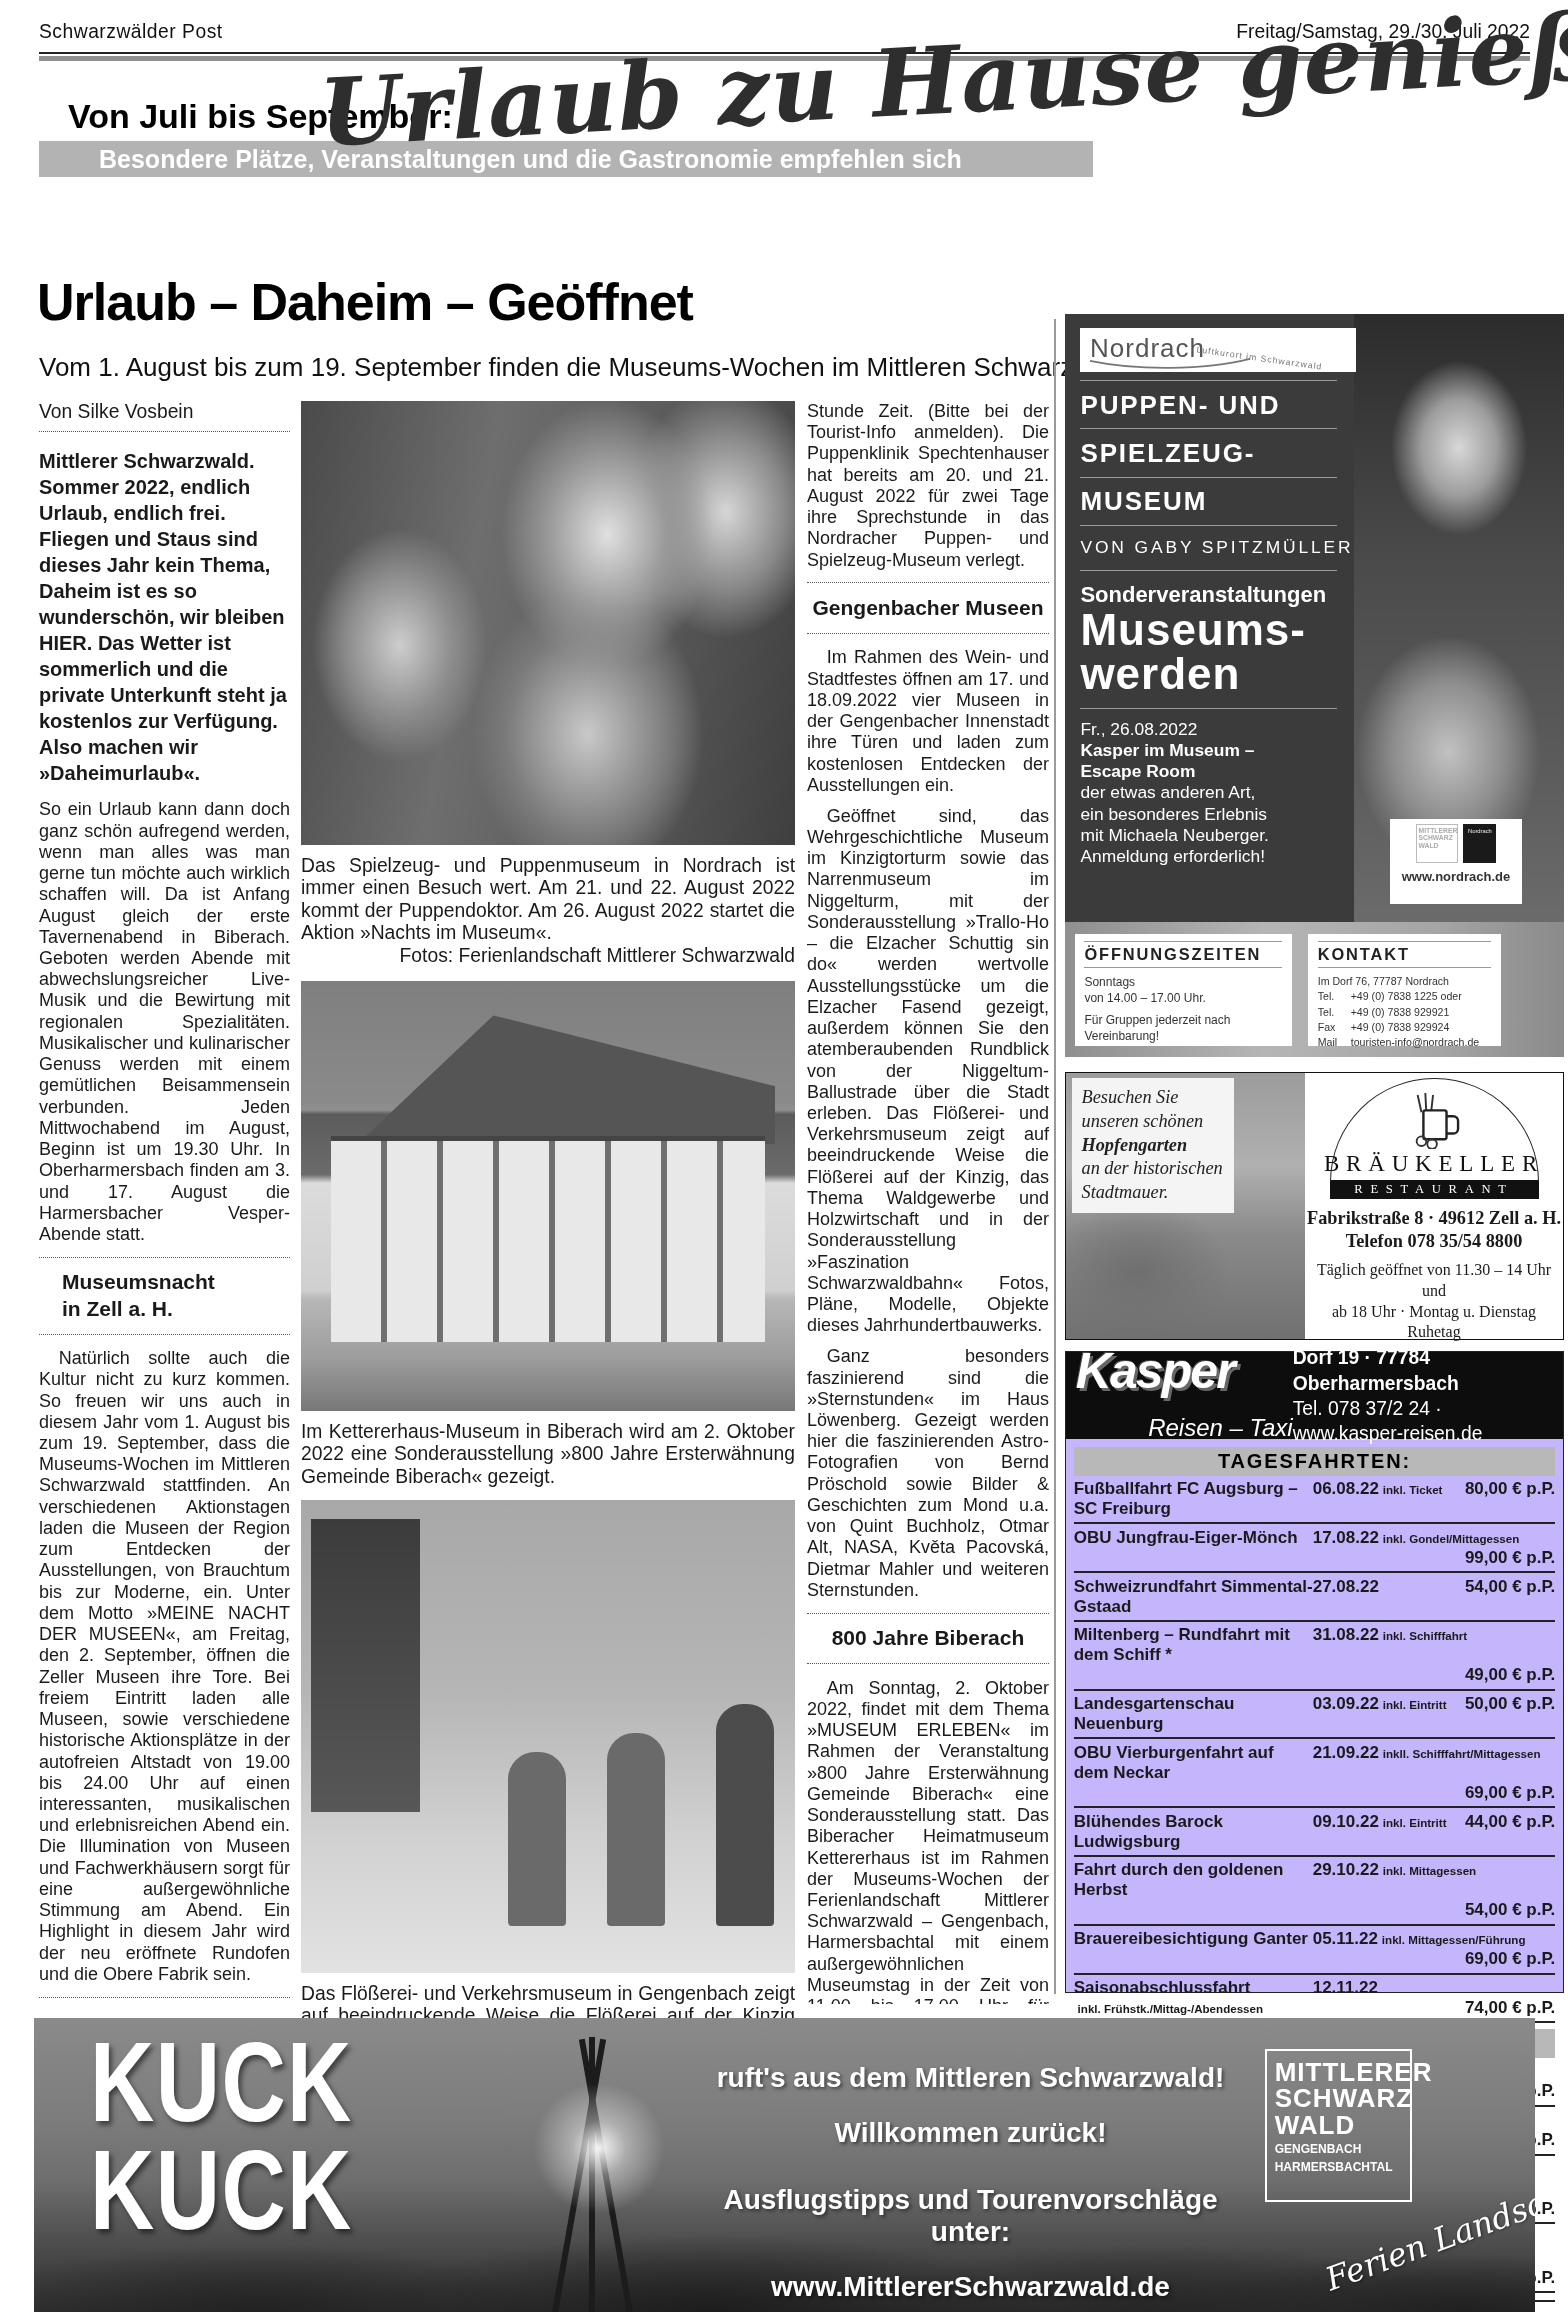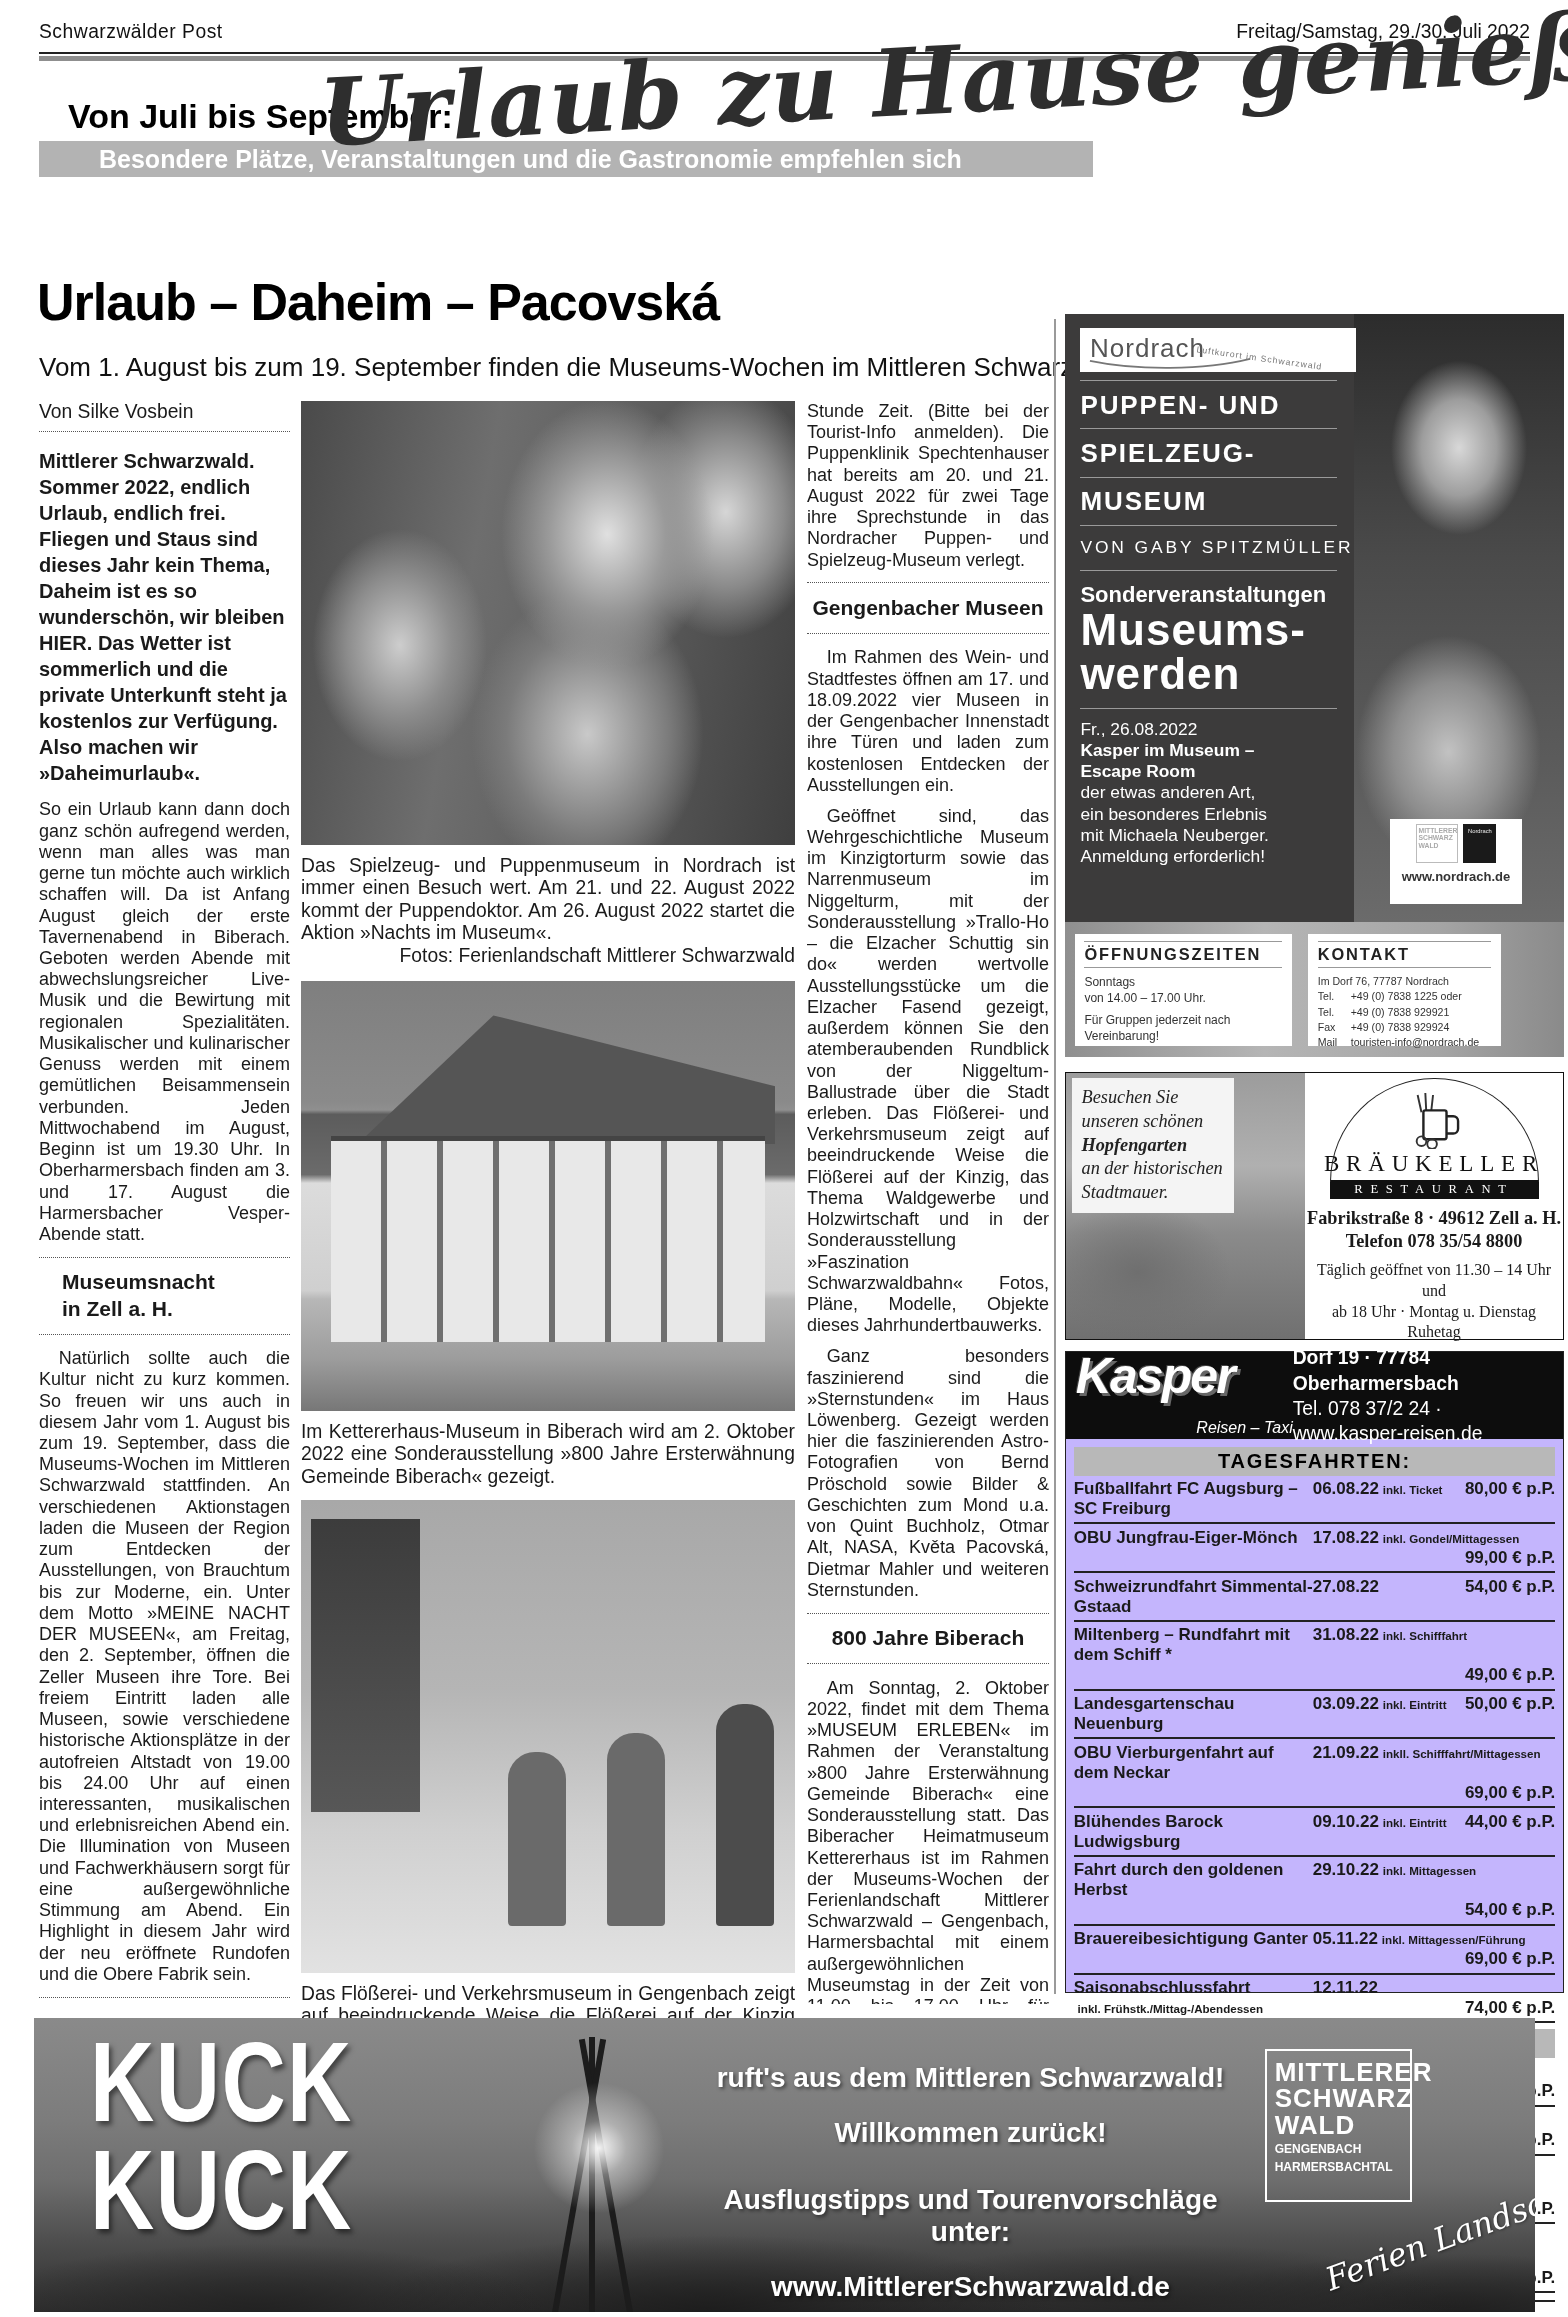--- a/index.html
+++ b/index.html
@@ -105,21 +105,21 @@
   .braeu-restbar { width:209px; margin:2.9px auto 7.7px; background:#111; color:#fff; font-size:12.6px; letter-spacing:7.7px; padding:1.9px 0; }
   .braeu-addr { font-size:18.3px; font-weight:bold; line-height:1.25; }
   .braeu-hours { font-size:16px; line-height:1.3; margin-top:7.7px; }
   .braeu-web { font-size:16px; font-weight:bold; margin-top:5.8px; }
 
   
   .ad-kasper { position:relative; width:499px; height:642px; border:1.9px solid #222; margin-top:11.6px; background:#c4b5fd; }
   .kasper-head { height:87px; background:#0d0d0d; color:#fff; display:flex; align-items:center; padding:0 9.7px; }
   .kasper-logo { width:217px; }
   .kasper-logo .klg { font-style:italic; font-weight:bold; font-size:50px; line-height:.9; color:#fff; text-shadow:2.9px 2.9px 0 #666, -1px -1px 0 #444; letter-spacing:-1.9px; }
-  .kasper-logo .ksub { font-style:italic; font-size:16px; text-align:right; margin-top:20px; }
+  .kasper-logo .ksub { font-style:italic; font-size:24px; text-align:right; margin-top:20px; }
   .kasper-addr { flex:1; font-size:19.3px; line-height:1.3; }
   .kasper-addr .a1 { font-weight:bold; }
   .kasper-body { padding:7.7px 7.7px 0; }
   .kbar { background:#b8b8b8; text-align:center; font-weight:bold; font-size:20px; letter-spacing:1.9px; padding:2.9px 0; color:#000; }
   .trow { display:flex; flex-wrap:wrap; align-items:baseline; border-bottom:2.9px double #222; padding:3.4px 0; }
   .trow .tname { font-weight:bold; font-size:17px; width:239px; }
   .trow .tdate { font-weight:bold; font-size:17px; }
   .trow .tnote { font-size:11.6px; font-weight:bold; margin-left:3.9px; }
   .trow .tprice { margin-left:auto; font-weight:bold; font-size:17px; white-space:nowrap; }
   .mrow .tname { width:249px; }
@@ -156,21 +156,21 @@
   <div class="masthead-right">Freitag/Samstag, 29./30. Juli 2022</div>
   <div class="rule-thin"></div>
   <div class="rule-thick"></div>
 
   <div class="kicker">Von Juli bis September:</div>
   <div class="script-title">Urlaub zu Hause genießen</div>
   <div class="banner-bar">
       <span>Besondere Plätze, Veranstaltungen und die Gastronomie empfehlen sich</span>
     </div>
 
-  <h1 class="headline">Urlaub – Daheim – Pacovská</h1>
+  <h1 class="headline">Urlaub – Daheim – Geöffnet</h1>
   <div class="subhead">Vom 1. August bis zum 19. September finden die Museums-Wochen im Mittleren Schwarzwald statt</div>
 
   <div class="col col1">
     <div class="byline">Von Silke Vosbein</div>
     <p class="lead">Mittlerer Schwarzwald. Sommer 2022, endlich Urlaub, endlich frei. Fliegen und Staus sind dieses Jahr kein Thema, Daheim ist es so wunderschön, wir bleiben HIER. Das Wetter ist sommerlich und die private Unterkunft steht ja kostenlos zur Verfügung. Also machen wir »Daheimurlaub«.</p>
     <p class="para">So ein Urlaub kann dann doch ganz schön aufregend werden, wenn man alles was man gerne tun möchte auch wirklich schaffen will. Da ist Anfang August gleich der erste Tavernenabend in Biberach. Geboten werden Abende mit abwechslungsreicher Live-Musik und die Bewirtung mit regionalen Spezialitäten. Musikalischer und kulinarischer Genuss werden mit einem gemütlichen Beisammensein verbunden. Jeden Mittwochabend im August, Beginn ist um 19.30 Uhr. In Oberharmersbach finden am 3. und 17. August die Harmersbacher Vesper-Abende statt.</p>
     <div class="sec-head">
       <div>Museumsnacht</div>
       <div>in Zell a. H.</div>
     </div>

